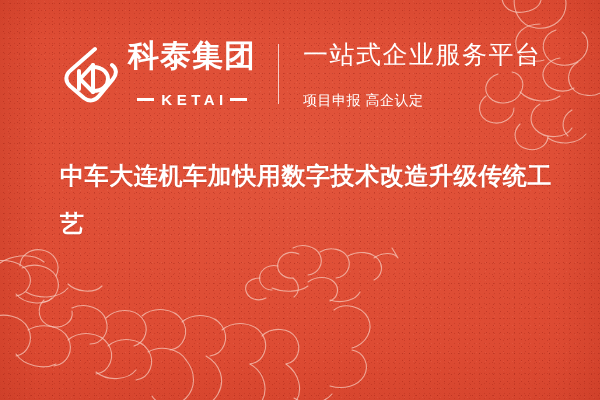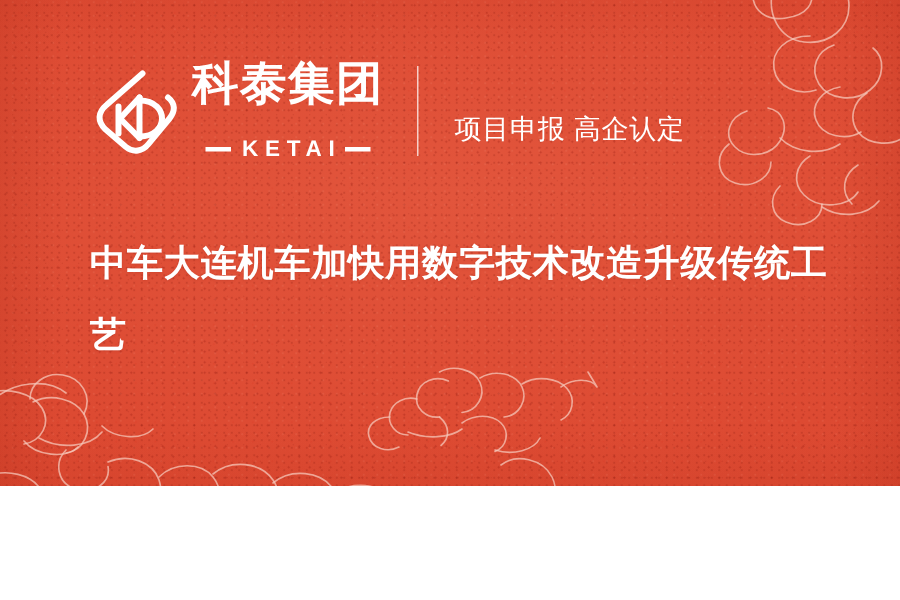--- a/index.html
+++ b/index.html
@@ -3,21 +3,21 @@
 <meta charset="utf-8">
 <style>
   html, body {
     margin: 0;
     padding: 0;
     background: #ffffff;
   }
   #banner {
     position: relative;
     width: 600px;
-    height: 324px;
+    height: 400px;
     overflow: hidden;
     background: #737373;
     font-family: "Liberation Sans", "DejaVu Sans", sans-serif;
     -webkit-font-smoothing: antialiased;
   }
   
   .bg-base {
     position: absolute;
     inset: 0;
     background:
@@ -130,21 +130,21 @@
     color: #ffffff;
     font-size: 25px;
     font-weight: 400;
     letter-spacing: 1.5px;
     line-height: 1.15;
     white-space: nowrap;
   }
   .tagline-sub {
     margin-top: 24px;
     color: #ffffff;
-    font-size: 18px;
+    font-size: 14px;
     font-weight: 400;
     letter-spacing: .5px;
     line-height: 1.15;
     white-space: nowrap;
   }
 
   
   .headline {
     position: absolute;
     left: 60px;
@@ -266,19 +266,20 @@
           <span class="dash left"></span>
           <span>KETAI</span>
           <span class="dash right"></span>
         </div>
       </div>
     </div>
 
     <div class="divider"></div>
 
     <div class="tagline">
+      <div class="tagline-main">一站式企业服务平台</div>
       <div class="tagline-sub">项目申报 高企认定</div>
     </div>
   </div>
 
   <div class="headline">中车大连机车加快用数字技术改造升级传统工艺</div>
 
 </div>
 
 </body></html>

